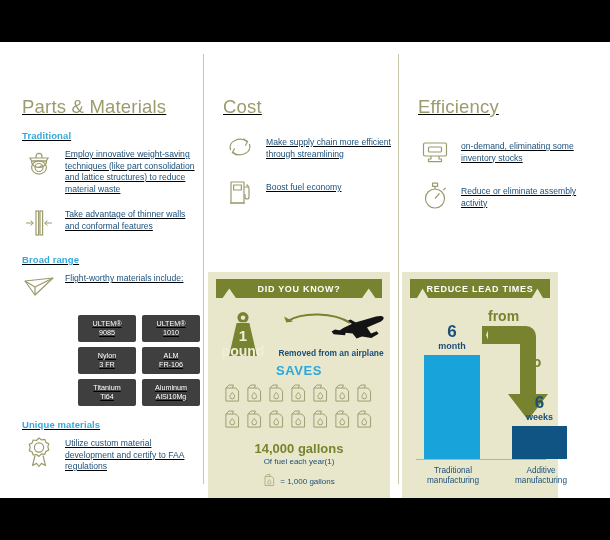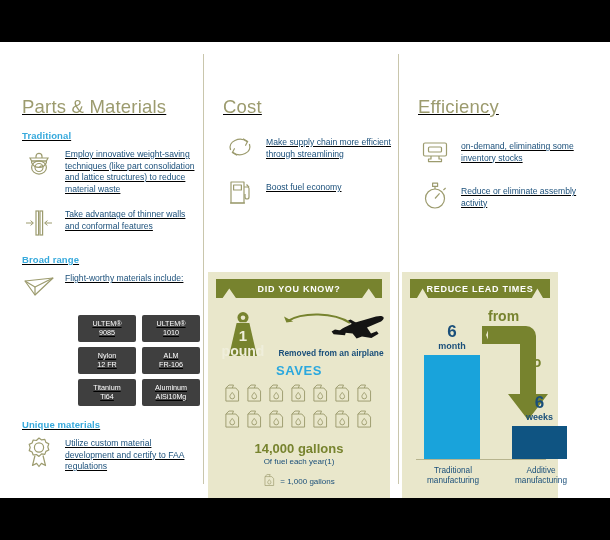--- a/index.html
+++ b/index.html
@@ -327,21 +327,21 @@
           <div class="chip">
             <span>ULTEM®</span>
             <span class="l2">9085</span>
           </div>
           <div class="chip">
             <span>ULTEM®</span>
             <span class="l2">1010</span>
           </div>
           <div class="chip">
             <span>Nylon</span>
-            <span class="l2">12 FR</span>
+            <span class="l2">3 FR</span>
           </div>
           <div class="chip">
             <span>ALM</span>
             <span class="l2">FR-106</span>
           </div>
           <div class="chip">
             <span>Titanium</span>
             <span class="l2">Ti64</span>
           </div>
           <div class="chip">

